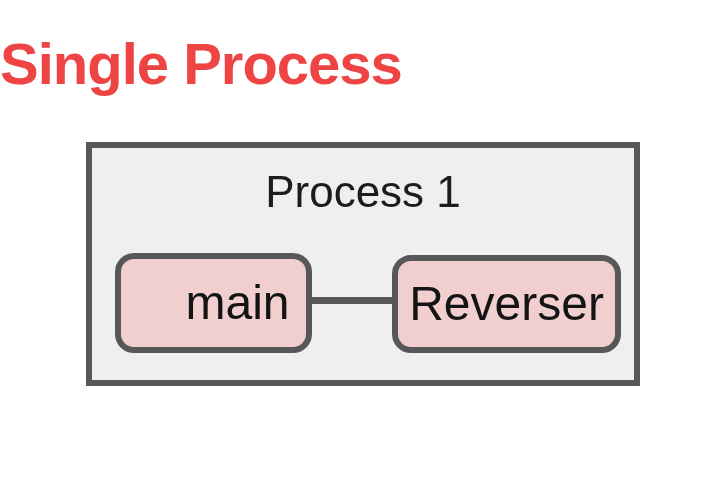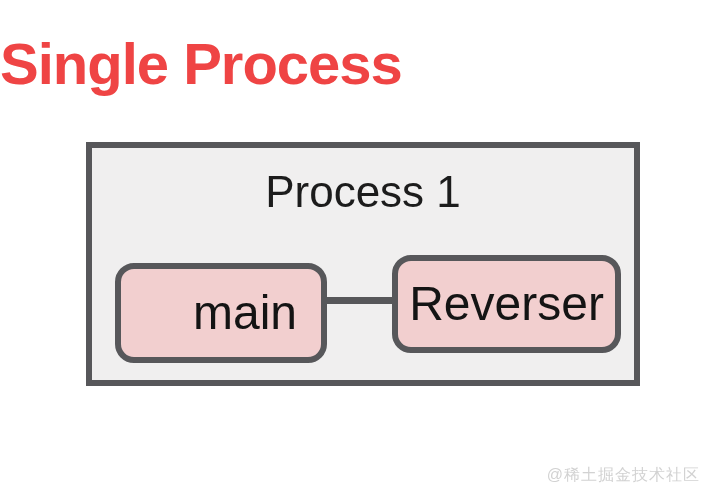--- a/index.html
+++ b/index.html
@@ -72,22 +72,22 @@
   }
   .node .node-label {
     font-size: 48px;
     font-weight: 300;
     color: #141414;
     line-height: 1;
     white-space: nowrap;
   }
   .node-main {
     left: 23px;
-    top: 115px;
-    width: 212px;
+    top: 105px;
+    width: 197px;
     height: 100px;
     padding-left: 48px;
   }
   .node-reverser {
     left: 300px;
     top: 107px;
     width: 229px;
     height: 98px;
   }
   .watermark {
@@ -115,15 +115,14 @@
     <div class="node node-main">
       <span class="node-label">main</span>
     </div>
 
     <div class="node node-reverser">
       <span class="node-label">Reverser</span>
     </div>
 
   </div>
 
-  <div class="watermark">@稀土掘金技术社区</div>
 
 </div>
 
 </body></html>

